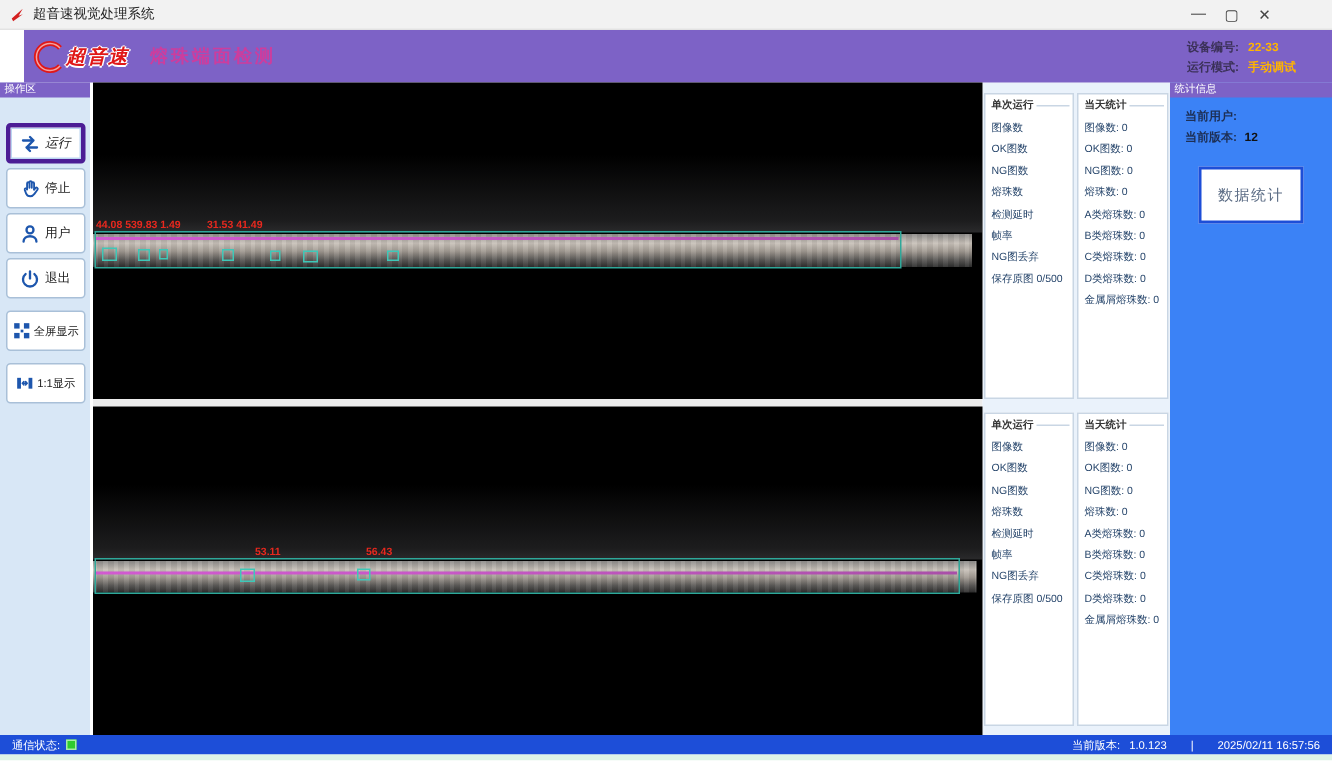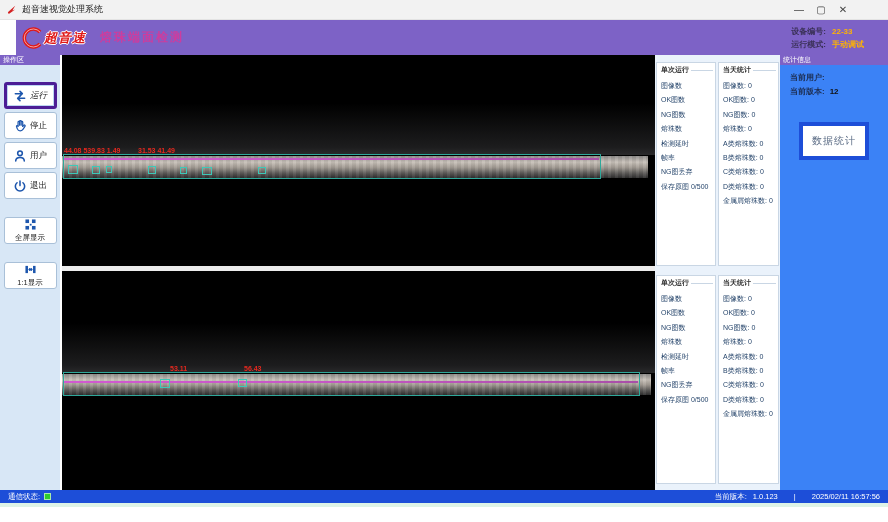--- a/index.html
+++ b/index.html
@@ -34,21 +34,21 @@
 
   
   .sidebar { width:60px; background:#d8e7f6; display:flex; flex-direction:column; }
   .side-title { height:10px; background:#7d62c6; color:#fff; font-size:7px; line-height:10px; padding-left:3px; }
   .side-buttons { display:flex; flex-direction:column; align-items:center; margin-top:17px; gap:3px; }
   .side-btn { width:53px; height:27px; background:#fff; border:1px solid #a9c0d8; border-radius:3px;
     display:flex; align-items:center; justify-content:center; gap:3px; font-size:8.5px; color:#222; cursor:default; }
   .side-btn.active { border:3px solid #4c1d95; box-shadow:0 0 0 1px #bcd6f2 inset;font-style:italic; }
   .side-btn svg { flex:0 0 auto; }
   .side-btn.small { font-size:7.5px; gap:2px; }
-  .gap-before { margin-top:15px;flex-direction:column; }
+  .gap-before { margin-top:5px; }
 
   .col-gap { width:2px; background:#fff; }
 
   
   .viewports { width:593px; display:flex; flex-direction:column; }
   .viewport { position:relative; background:#000; overflow:hidden; }
   .vp-top { height:211px; }
   .vp-gap { height:5px; background:#ececec; }
   .vp-bottom { height:219px; }
   .haze { position:absolute; left:0; right:0; background:linear-gradient(180deg, rgba(120,120,125,0) 0%, rgba(130,130,135,.22) 85%, rgba(140,140,145,.30) 100%); }
@@ -85,21 +85,21 @@
   .stats-rows div { font-size:7px; color:#26456b; line-height:14.4px; white-space:nowrap; }
 
   
   .info { width:108px; background:#3b82f6; display:flex; flex-direction:column; }
   .info-head { height:10px; background:#7d62c6; color:#fff; font-size:7px; line-height:10px; padding-left:3px; }
   .info-rows { padding:6px 0 0 10px; }
   .info-row { font-size:8px; font-weight:bold; color:#1d2f55; line-height:14px; display:flex; gap:5px; }
   .info-value { font-weight:bold; color:#111; }
   .btn-ready { margin:26px auto 0 auto; width:70px; height:39px; background:#f7a922; border:1px solid #c9880f;
     font-size:11px; color:#222; display:flex; align-items:center; justify-content:center; letter-spacing:2px; cursor:default; }
-  .btn-datastats { margin:23px auto 0 auto; width:70px; height:38px; background:#fff; border:4px solid #1d4ed8;
+  .btn-datastats { margin:12px auto 0 auto; width:70px; height:38px; background:#fff; border:2px solid #1d4ed8;
     font-size:10px; color:#5a6b84; display:flex; align-items:center; justify-content:center; letter-spacing:1px; cursor:default; }
 
   
   .statusbar { height:13px; background:#1d4ed8; display:flex; align-items:center; padding:0 8px; }
   .sb-left { display:flex; align-items:center; gap:4px; }
   .sb-label { color:#fff; font-size:7.5px; }
   .sb-led { width:7px; height:7px; background:#2ecc2e; border:1px solid #a8eba8; }
   .sb-right { margin-left:auto; display:flex; align-items:center; gap:6px; color:#fff; font-size:7.5px; }
   .sb-sep { margin:0 10px; }
   .bottom-strip { height:4px; background:#def3e7; }

